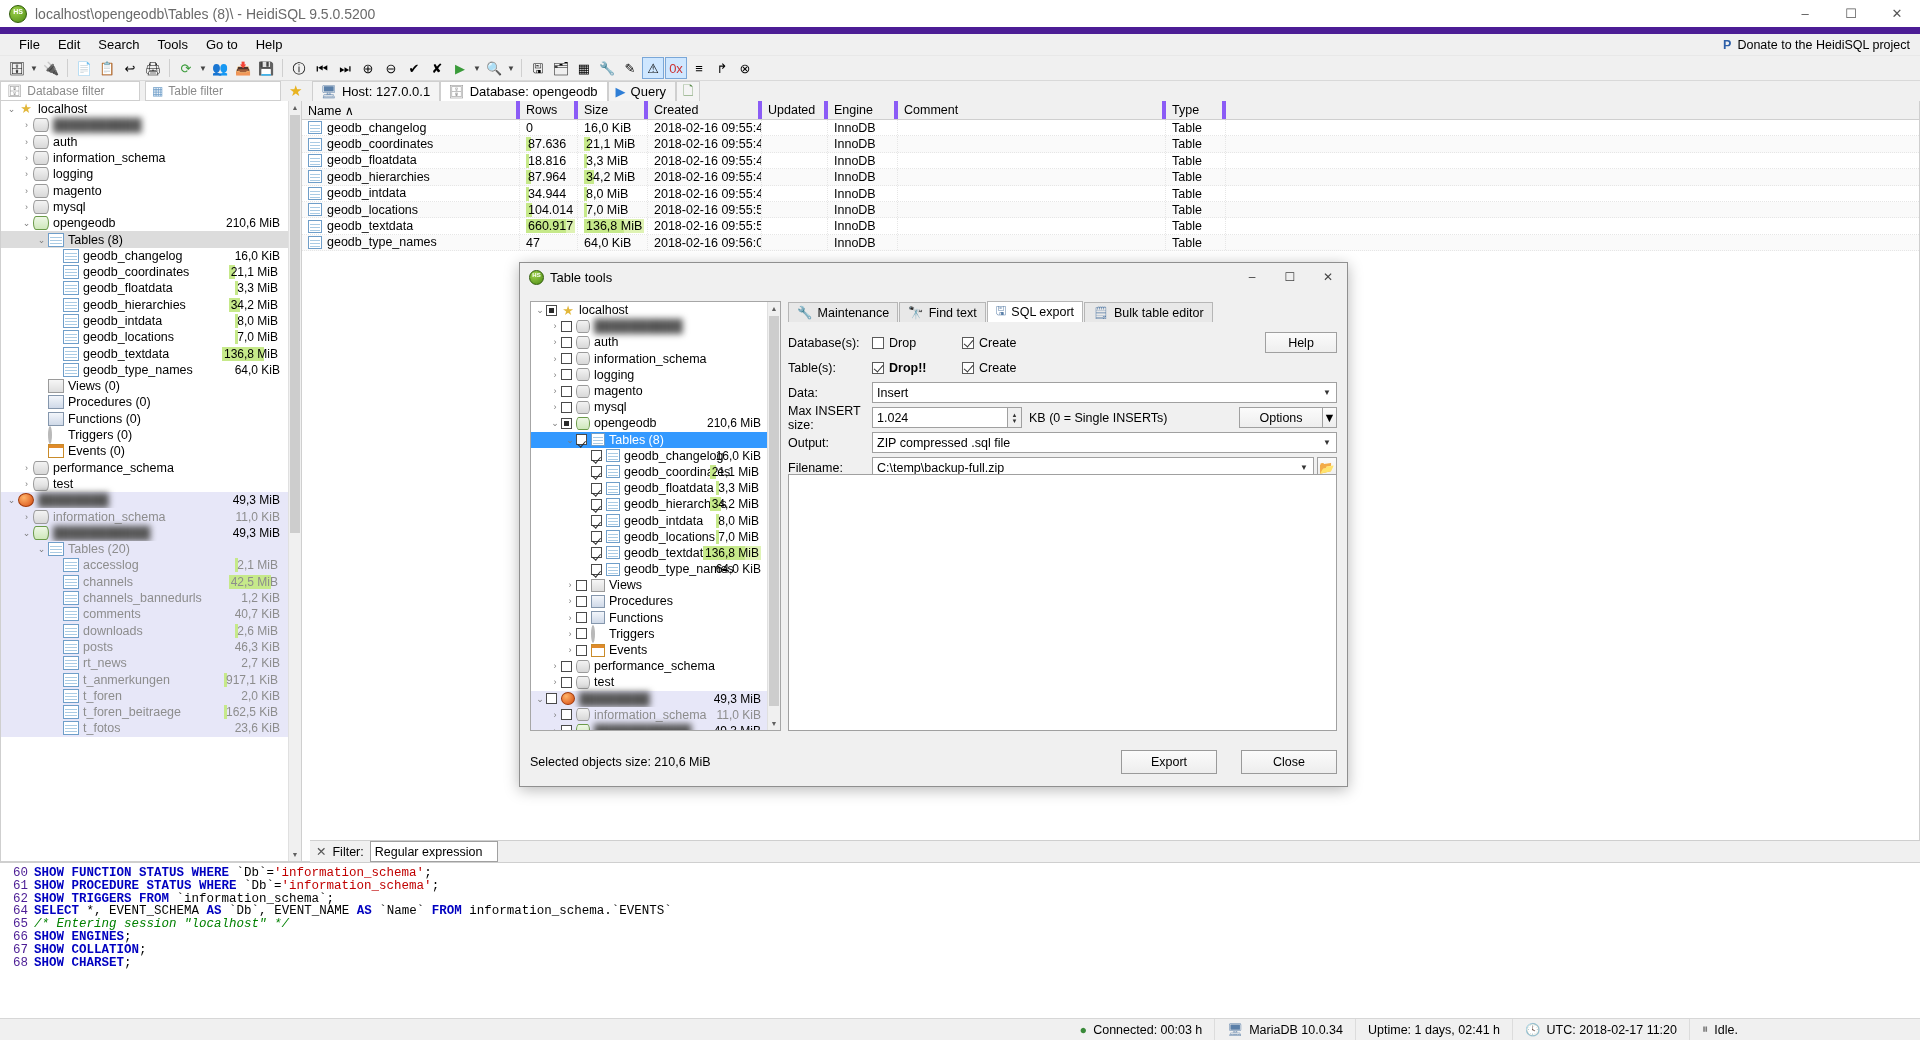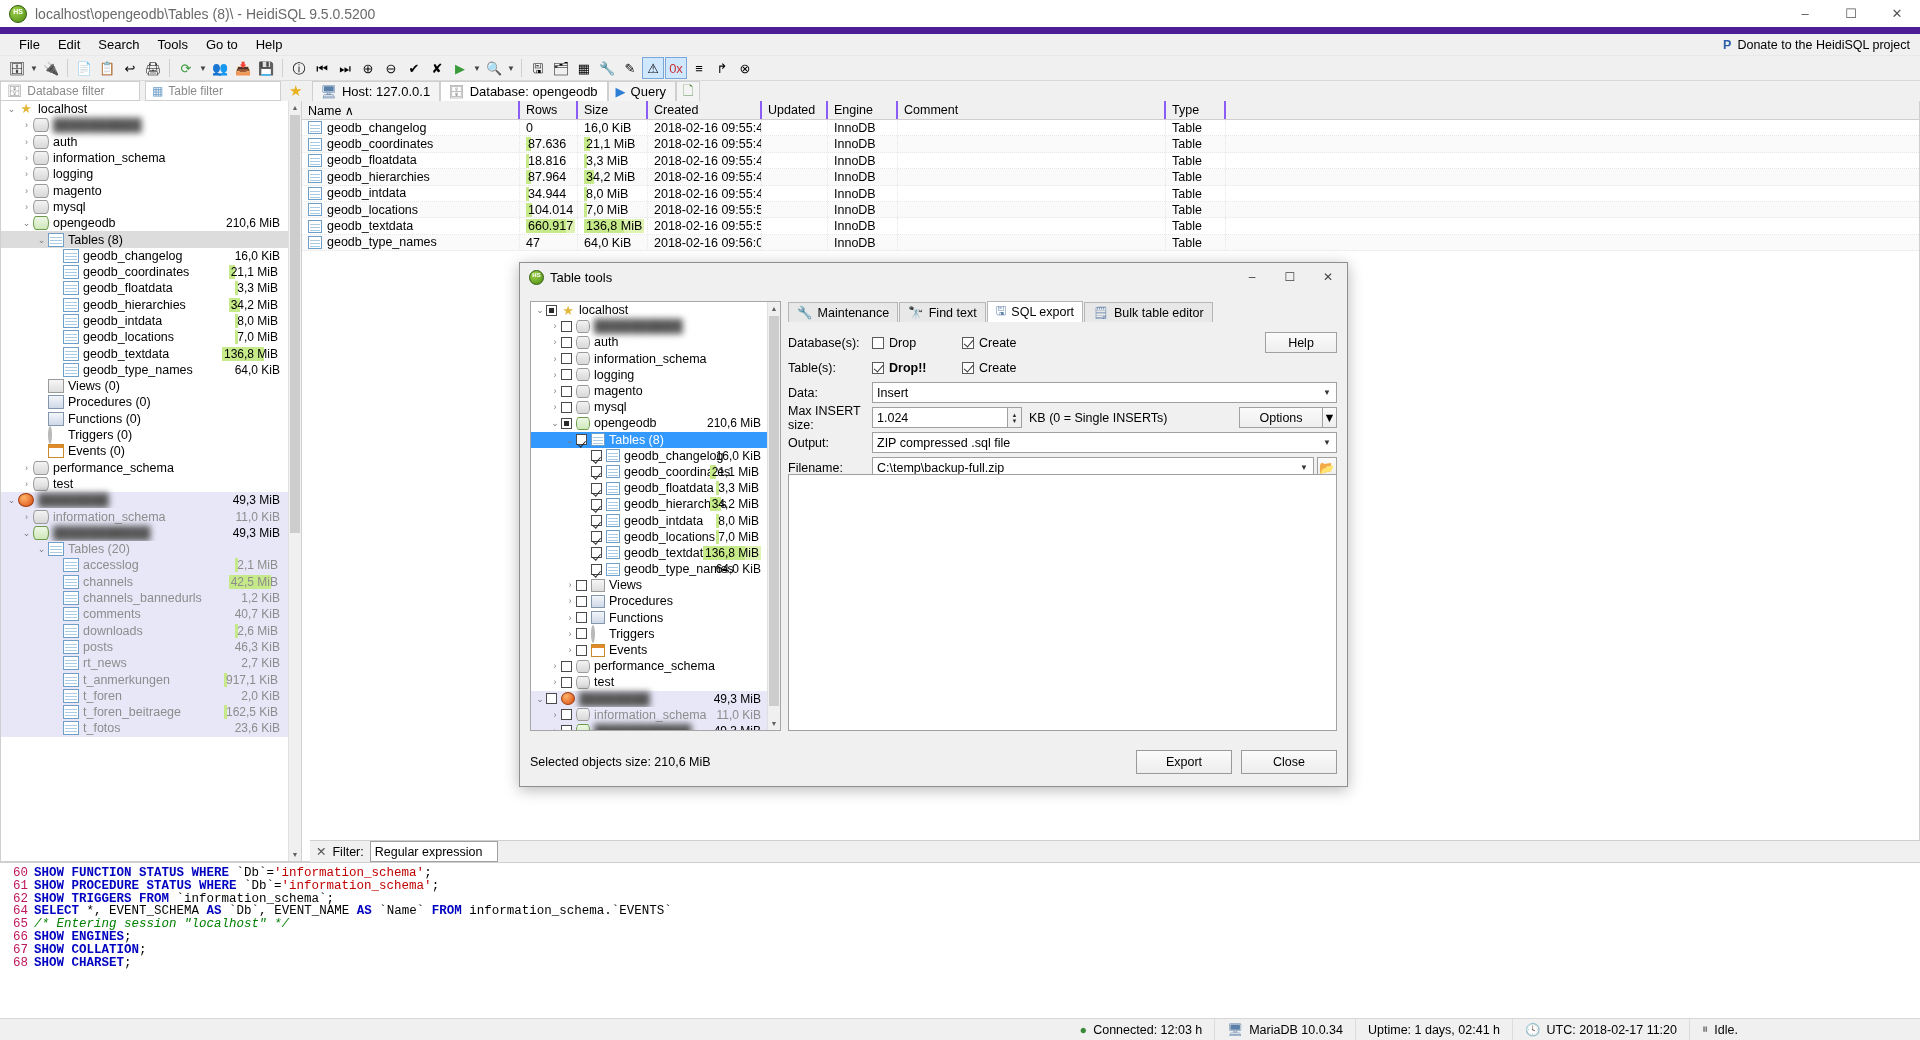--- a/index.html
+++ b/index.html
@@ -98,33 +98,33 @@
   .ic-proc{ background:linear-gradient(#f3f6fb,#cfd9e8); border:1px solid #8496ac;}
   .ic-func{ background:linear-gradient(#f3f6fb,#cfd9e8); border:1px solid #8496ac;}
   .ic-orange{ width:14px;height:14px;border-radius:50%;
     background:radial-gradient(circle at 35% 30%, #ffb46b, #d64a10); border:1px solid #a33808;}
   .szbar{ position:absolute; display:inline-block; }
   
   #grid-wrap{ flex:1; background:#fff; border:1px solid #cfcfcf; border-top:none; border-left:none;
     position:relative; overflow:hidden; }
   #grid-head{ display:flex; height:19px; background:#f0f0f0; border-bottom:1px solid #cfcfcf;
     font-size:12.5px; }
-  #grid-head div{ padding:2px 6px; border-right:2px solid #8b5cf6; }
+  #grid-head div{ padding:2px 6px; border-right:4px solid #8b5cf6; }
   .grow{ display:flex; height:16.4px; font-size:12.5px; border-bottom:1px dotted #e6e6e6; }
   .grow > div{ padding:1px 6px; border-right:1px dotted #e6e6e6; overflow:hidden; white-space:nowrap;}
   .grow:nth-child(even){ background:#fafafa; }
   .cell-name{ display:flex; align-items:center; gap:5px; }
   
   #sqllog{
     position:absolute; left:0; right:0; bottom:22px; height:156px; background:#fff;
     border-top:1px solid #cfcfcf; font-family:"Liberation Mono", monospace;
     font-size:12.5px; padding:3px 0 0 2px; overflow:hidden;
   }
   .logline{ height:12.8px; white-space:nowrap; }
-  .lnum{ color:#be185d; display:inline-block; width:26px; text-align:right; margin-right:6px;}
+  .lnum{ color:#4c1d95; display:inline-block; width:26px; text-align:right; margin-right:6px;}
   .kw{ color:#0000c0; font-weight:bold; }
   .str{ color:#c00000; }
   .cmt{ color:#008000; font-style:italic; }
   .ident{ color:#000; }
   
   #logfilter{
     position:absolute; left:310px; right:0; bottom:178px; height:22px;
     display:flex; align-items:center; gap:6px; background:#f0f0f0;
     border-top:1px solid #cfcfcf; padding-left:6px; font-size:12.5px;
   }
@@ -709,21 +709,21 @@
     <div class="logline"><span class="lnum">65</span><span class="cmt">/* Entering session "localhost" */</span></div>
     <div class="logline"><span class="lnum">66</span><span class="kw">SHOW ENGINES</span>;</div>
     <div class="logline"><span class="lnum">67</span><span class="kw">SHOW COLLATION</span>;</div>
     <div class="logline"><span class="lnum">68</span><span class="kw">SHOW CHARSET</span>;</div>
   </div>
 
 <div id="statusbar">
   <div style="flex:1"></div>
   <div class="sb">
     <span style="color:#3a8a3a">●</span>
-    <span>Connected: 12:03 h</span>
+    <span>Connected: 00:03 h</span>
   </div>
   <div class="sb">
     <span style="color:#5a7fa8">🖥</span>
     <span>MariaDB 10.0.34</span>
   </div>
   <div class="sb">
     <span>Uptime: 1 days, 02:41 h</span>
   </div>
   <div class="sb">
     <span style="color:#6a6a9a">🕓</span>
@@ -1046,19 +1046,19 @@
           </span>
           <span class="btn" style="width:20px;padding:0;color:#c99a2a">📂</span>
         </div>
       </div>
     </div>
 
     <div id="preview"></div>
 
     <div id="dlg-bottom">
       <span style="font-size:12.5px">Selected objects size: 210,6 MiB</span>
-      <span style="margin-left:auto;display:flex;gap:9px">
+      <span style="margin-left:auto;display:flex;gap:24px">
         <span class="btn-big">Export</span>
         <span class="btn-big">Close</span>
       </span>
     </div>
   </div>
 </div>
 
 </body></html>

